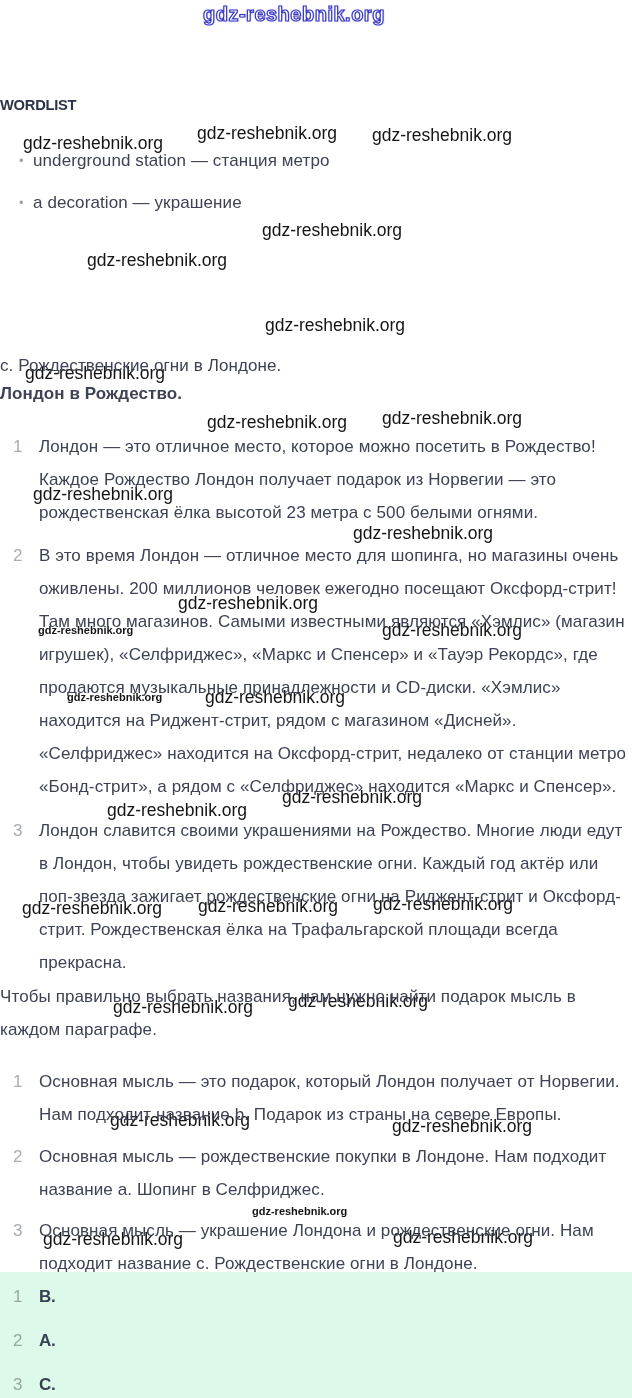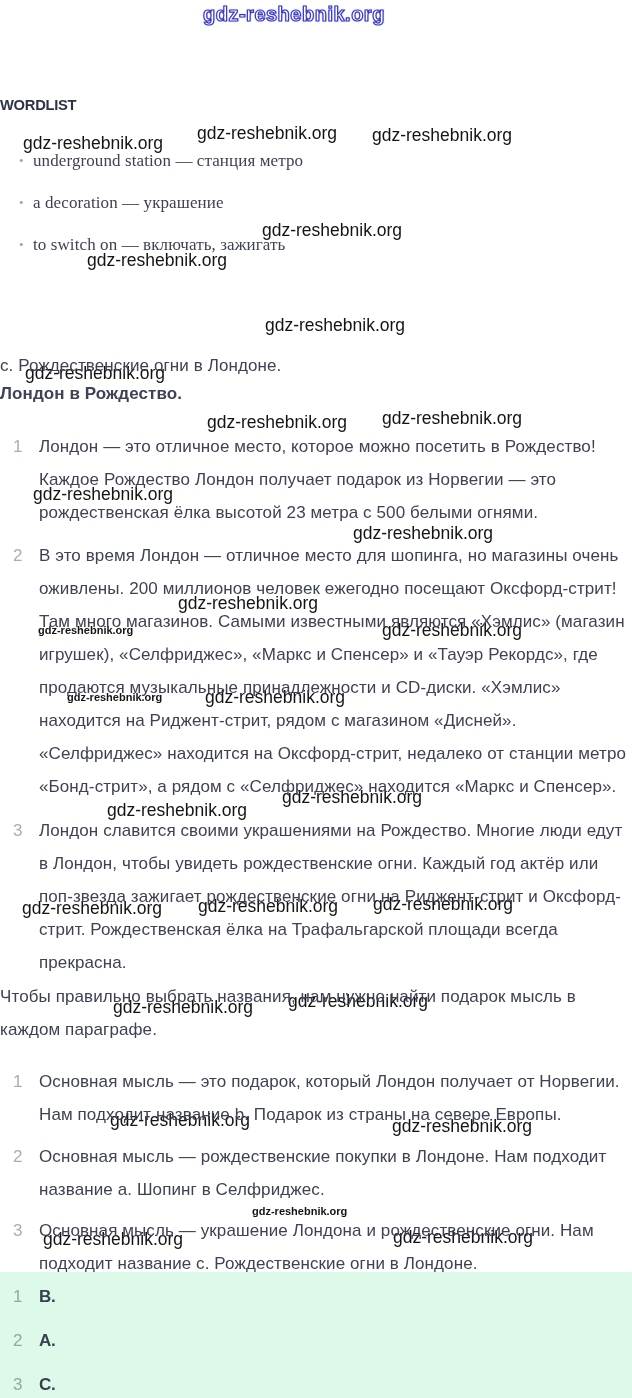--- a/index.html
+++ b/index.html
@@ -31,21 +31,20 @@
     transform:scaleX(.95);
     transform-origin:left center;
   }
   .reading-title { font-weight:700; }
   ul.wordlist { list-style:none; }
   ul.wordlist li {
     position:relative;
     padding-left:33px;
     line-height:33px;
     margin-bottom:9px;
-    font-family:Liberation Serif, serif;
   }
   ul.wordlist li::before {
     content:"•";
     position:absolute;
     left:19px; top:0;
     color:#9aa0aa;
     font-size:13px;
   }
   .numitem { display:flex; }
   .numitem .num {
@@ -124,21 +123,20 @@
   <span class="wm" style="left:393px;top:1228px">gdz-reshebnik.org</span>
   <span class="wm" style="left:48px;top:1325px">gdz-reshebnik.org</span>
   <span class="wm" style="left:215px;top:1323px">gdz-reshebnik.org</span>
   <span class="wm" style="left:392px;top:1321px">gdz-reshebnik.org</span>
 
 
   <h2 class="block wordlist-title" style="top:95px">WORDLIST</h2>
   <ul class="block wordlist" style="top:144px">
     <li>underground station — станция метро</li>
     <li>a decoration — украшение</li>
-    <li>to switch on — включать, зажигать</li>
   </ul>
 
   <p class="block" style="top:349px">c. Рождественские огни в Лондоне.</p>
 
   <p class="block reading-title" style="top:377px">Лондон в Рождество.</p>
 
   <div class="block numitem" style="top:430px">
     <span class="num">1</span>
     <span class="txt">Лондон — это отличное место, которое можно посетить в Рождество! Каждое Рождество Лондон получает подарок из Норвегии — это рождественская ёлка высотой 23 метра с 500 белыми огнями.</span>
   </div>

